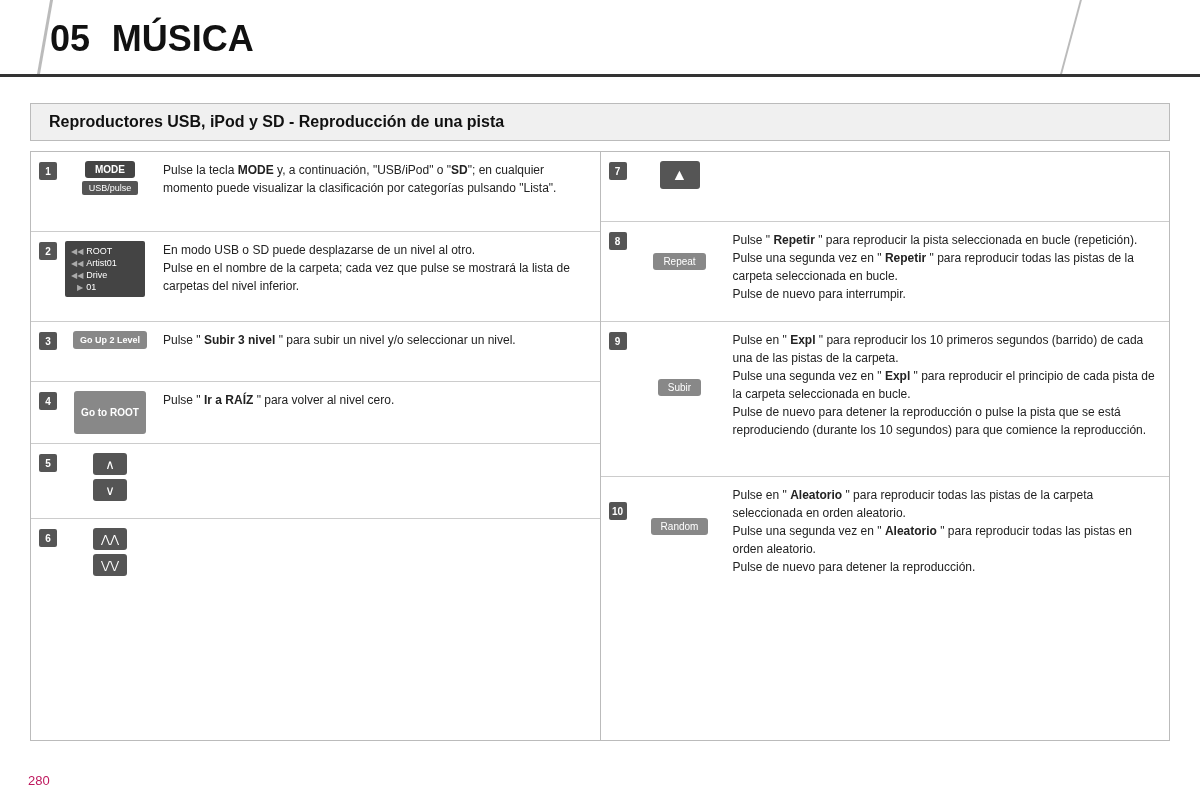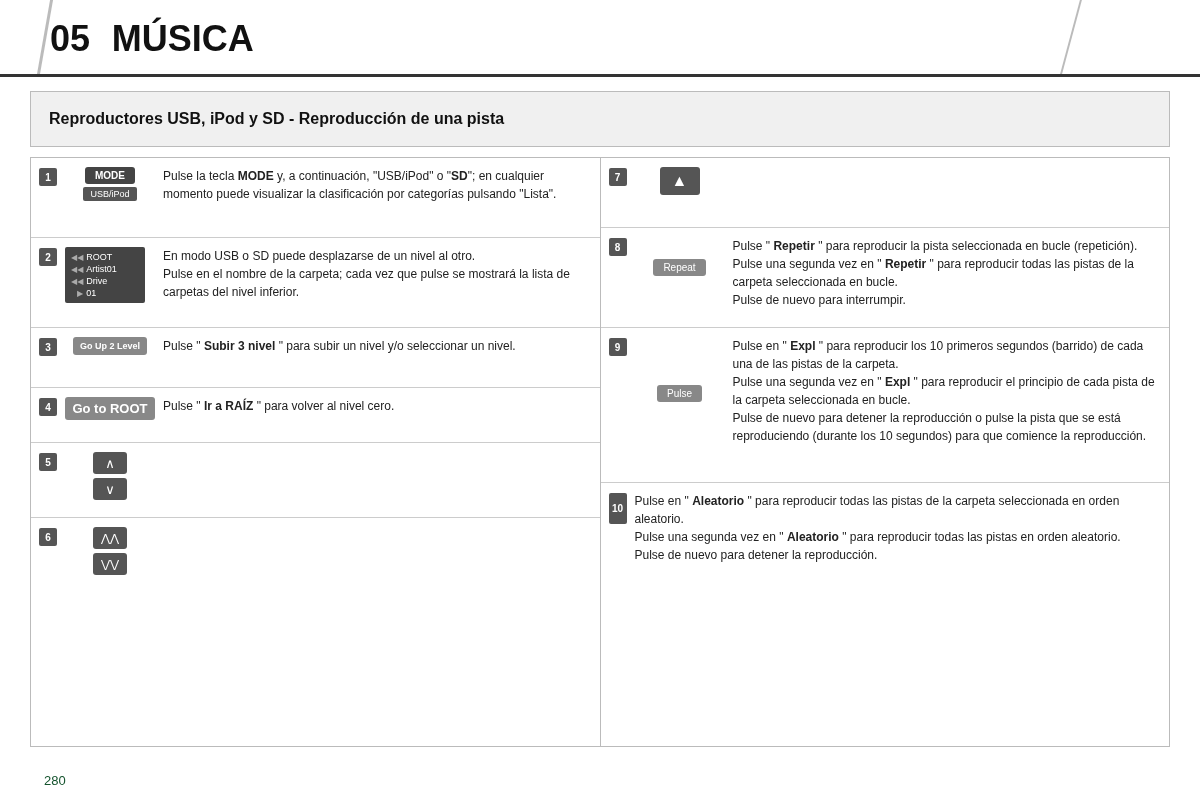--- a/index.html
+++ b/index.html
@@ -16,33 +16,33 @@
 </head>
 <body>
 
 <div style="position:relative; background:#fff; padding: 18px 40px 14px 50px; border-bottom: 3px solid #333; margin-bottom:12px;">
   <div style="position:absolute; left:0; top:0; width:40px; height:100%; background:#fff; border-right: 3px solid #bbb; transform: skewX(-10deg); transform-origin: bottom left;"></div>
   <span style="font-size:36px; font-weight:900; color:#111; margin-right:18px;">05</span>
   <span style="font-size:36px; font-weight:900; color:#111;">MÚSICA</span>
   <div style="position:absolute; right:50px; top:0; height:100%; width:80px; border-left:2px solid #bbb; transform:skewX(-15deg);"></div>
 </div>
 
-<div style="background:#f0f0f0; border:1.5px solid #bbb; margin:14px 30px 10px 30px; padding:18px 18px;">
+<div style="background:#f0f0f0; border:1.5px solid #bbb; margin:26px 30px 10px 30px; padding:9px 18px;">
   <span style="font-size:16px; font-weight:700; color:#111;">Reproductores USB, iPod y SD - Reproducción de una pista</span>
 </div>
 
 <div style="display:flex; flex-direction:row; margin:0 30px; border:1.5px solid #bbb; height:590px;">
 
   <div style="flex:1; border-right:1.5px solid #bbb; overflow:hidden;">
 
     <div style="display:flex; flex-direction:row; border-bottom:1px solid #ccc; padding:9px 8px; align-items:flex-start; gap:8px; min-height:80px;">
       <div style="background:#555;color:#fff;font-size:10px;font-weight:bold;min-width:18px;height:18px;display:flex;align-items:center;justify-content:center;border-radius:2px;flex-shrink:0;margin-top:1px;">1</div>
       <div style="min-width:90px;display:flex;flex-direction:column;align-items:center;justify-content:center;gap:3px;flex-shrink:0;">
         <div style="background:#444;color:#fff;font-size:10px;font-weight:bold;padding:3px 10px;border-radius:3px;text-align:center;">MODE</div>
-        <div style="background:#555;color:#fff;font-size:9px;padding:2px 7px;border-radius:2px;text-align:center;">USB/iPod</div>
+        <div style="background:#555;color:#fff;font-size:9px;padding:2px 7px;border-radius:2px;text-align:center;">USB/pulse</div>
       </div>
       <div style="flex:1;font-size:12px;line-height:1.5;">Pulse la tecla <strong>MODE</strong> y, a continuación, "USB/iPod" o "<strong>SD</strong>"; en cualquier momento puede visualizar la clasificación por categorías pulsando "Lista".</div>
     </div>
 
     <div style="display:flex; flex-direction:row; border-bottom:1px solid #ccc; padding:9px 8px; align-items:flex-start; gap:8px; min-height:90px;">
       <div style="background:#555;color:#fff;font-size:10px;font-weight:bold;min-width:18px;height:18px;display:flex;align-items:center;justify-content:center;border-radius:2px;flex-shrink:0;margin-top:1px;">2</div>
       <div style="min-width:90px;display:flex;flex-direction:column;align-items:flex-start;justify-content:center;flex-shrink:0;">
         <div style="background:#444;color:#fff;font-size:9px;padding:4px 6px;border-radius:2px;min-width:80px;">
           <div style="display:flex;align-items:center;gap:3px;padding:1px 0;">
               <span style="color:#aaa;font-size:8px;">◀◀</span>
@@ -69,21 +69,21 @@
       <div style="background:#555;color:#fff;font-size:10px;font-weight:bold;min-width:18px;height:18px;display:flex;align-items:center;justify-content:center;border-radius:2px;flex-shrink:0;margin-top:1px;">3</div>
       <div style="min-width:90px;display:flex;align-items:center;justify-content:center;flex-shrink:0;">
         <div style="background:#888;color:#fff;font-size:9px;font-weight:bold;padding:4px 7px;border-radius:3px;white-space:nowrap;">Go Up 2 Level</div>
       </div>
       <div style="flex:1;font-size:12px;line-height:1.5;">Pulse " <strong>Subir 3 nivel</strong> " para subir un nivel y/o seleccionar un nivel.</div>
     </div>
 
     <div style="display:flex; flex-direction:row; border-bottom:1px solid #ccc; padding:9px 8px; align-items:flex-start; gap:8px; min-height:55px;">
       <div style="background:#555;color:#fff;font-size:10px;font-weight:bold;min-width:18px;height:18px;display:flex;align-items:center;justify-content:center;border-radius:2px;flex-shrink:0;margin-top:1px;">4</div>
       <div style="min-width:90px;display:flex;align-items:center;justify-content:center;flex-shrink:0;">
-        <div style="background:#888;color:#fff;font-size:13px;font-weight:bold;padding:4px 7px;border-radius:3px;white-space:nowrap;">Go to ROOT</div>
+        <div style="background:#888;color:#fff;font-size:10px;font-weight:bold;padding:16px 7px;border-radius:3px;white-space:nowrap;">Go to ROOT</div>
       </div>
       <div style="flex:1;font-size:12px;line-height:1.5;">Pulse " <strong>Ir a RAÍZ</strong> " para volver al nivel cero.</div>
     </div>
 
     <div style="display:flex; flex-direction:row; border-bottom:1px solid #ccc; padding:9px 8px; align-items:flex-start; gap:8px; min-height:75px;">
       <div style="background:#555;color:#fff;font-size:10px;font-weight:bold;min-width:18px;height:18px;display:flex;align-items:center;justify-content:center;border-radius:2px;flex-shrink:0;margin-top:1px;">5</div>
       <div style="min-width:90px;display:flex;flex-direction:column;align-items:center;justify-content:center;gap:4px;flex-shrink:0;">
         <div style="background:#555;color:#fff;font-size:13px;width:34px;height:22px;display:flex;align-items:center;justify-content:center;border-radius:3px;">∧</div>
         <div style="background:#555;color:#fff;font-size:13px;width:34px;height:22px;display:flex;align-items:center;justify-content:center;border-radius:3px;">∨</div>
       </div>
@@ -112,26 +112,29 @@
       <div style="background:#555;color:#fff;font-size:10px;font-weight:bold;min-width:18px;height:18px;display:flex;align-items:center;justify-content:center;border-radius:2px;flex-shrink:0;margin-top:1px;">8</div>
       <div style="min-width:90px;display:flex;flex-direction:column;align-items:center;justify-content:flex-end;flex-shrink:0;padding-top:22px;">
         <div style="background:#888;color:#fff;font-size:10px;padding:3px 10px;border-radius:3px;">Repeat</div>
       </div>
       <div style="flex:1;font-size:12px;line-height:1.5;">Pulse " <strong>Repetir</strong> " para reproducir la pista seleccionada en bucle (repetición).<br>Pulse una segunda vez en " <strong>Repetir</strong> " para reproducir todas las pistas de la carpeta seleccionada en bucle.<br>Pulse de nuevo para interrumpir.</div>
     </div>
 
     <div style="display:flex; flex-direction:row; border-bottom:1px solid #ccc; padding:9px 8px; align-items:flex-start; gap:8px; min-height:155px;">
       <div style="background:#555;color:#fff;font-size:10px;font-weight:bold;min-width:18px;height:18px;display:flex;align-items:center;justify-content:center;border-radius:2px;flex-shrink:0;margin-top:1px;">9</div>
       <div style="min-width:90px;display:flex;flex-direction:column;align-items:center;justify-content:flex-start;flex-shrink:0;padding-top:48px;">
-        <div style="background:#888;color:#fff;font-size:10px;padding:3px 10px;border-radius:3px;">Pulse</div>
+        <div style="background:#888;color:#fff;font-size:10px;padding:3px 10px;border-radius:3px;">Subir</div>
       </div>
       <div style="flex:1;font-size:12px;line-height:1.5;">Pulse en " <strong>Expl</strong> " para reproducir los 10 primeros segundos (barrido) de cada una de las pistas de la carpeta.<br>Pulse una segunda vez en " <strong>Expl</strong> " para reproducir el principio de cada pista de la carpeta seleccionada en bucle.<br>Pulse de nuevo para detener la reproducción o pulse la pista que se está reproduciendo (durante los 10 segundos) para que comience la reproducción.</div>
     </div>
 
     <div style="display:flex; flex-direction:row; padding:9px 8px; align-items:flex-start; gap:8px; min-height:110px;">
-      <div style="background:#555;color:#fff;font-size:10px;font-weight:bold;min-width:18px;height:31px;display:flex;align-items:center;justify-content:center;border-radius:2px;flex-shrink:0;margin-top:1px;">10</div>
+      <div style="background:#555;color:#fff;font-size:10px;font-weight:bold;min-width:18px;height:18px;display:flex;align-items:center;justify-content:center;border-radius:2px;flex-shrink:0;margin-top:16px;">10</div>
+      <div style="min-width:90px;display:flex;flex-direction:column;align-items:center;justify-content:flex-start;flex-shrink:0;padding-top:32px;">
+        <div style="background:#888;color:#fff;font-size:10px;padding:3px 10px;border-radius:3px;">Random</div>
+      </div>
       <div style="flex:1;font-size:12px;line-height:1.5;">Pulse en " <strong>Aleatorio</strong> " para reproducir todas las pistas de la carpeta seleccionada en orden aleatorio.<br>Pulse una segunda vez en " <strong>Aleatorio</strong> " para reproducir todas las pistas en orden aleatorio.<br>Pulse de nuevo para detener la reproducción.</div>
     </div>
 
   </div>
 </div>
 
-<div style="position:absolute;bottom:12px;left:44px;font-size:13px;color:#14532d;">280</div>
+<div style="position:absolute;bottom:12px;left:28px;font-size:13px;color:#be185d;">280</div>
 
 </body></html>

